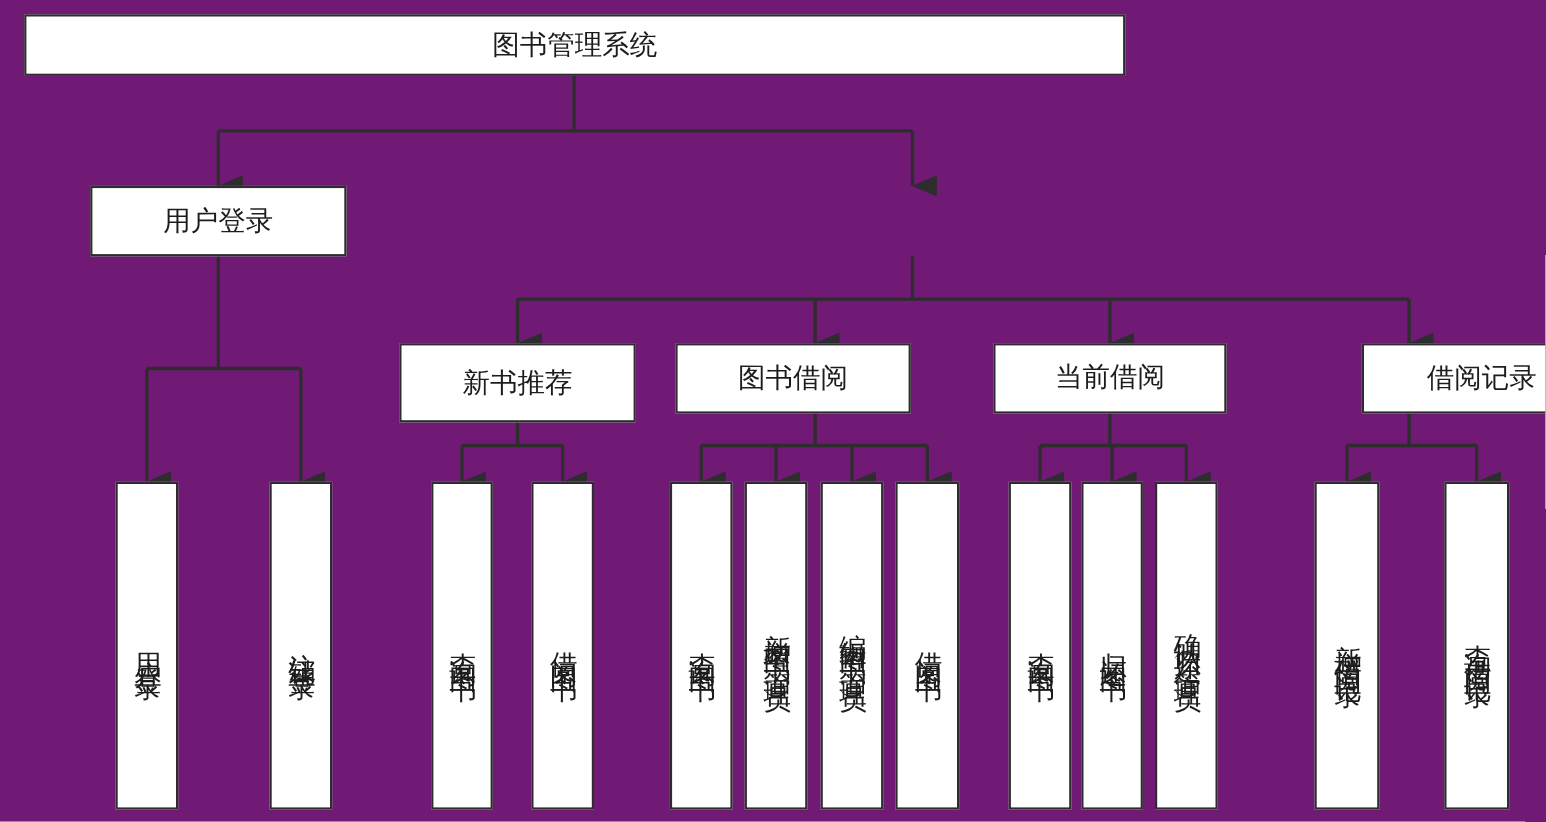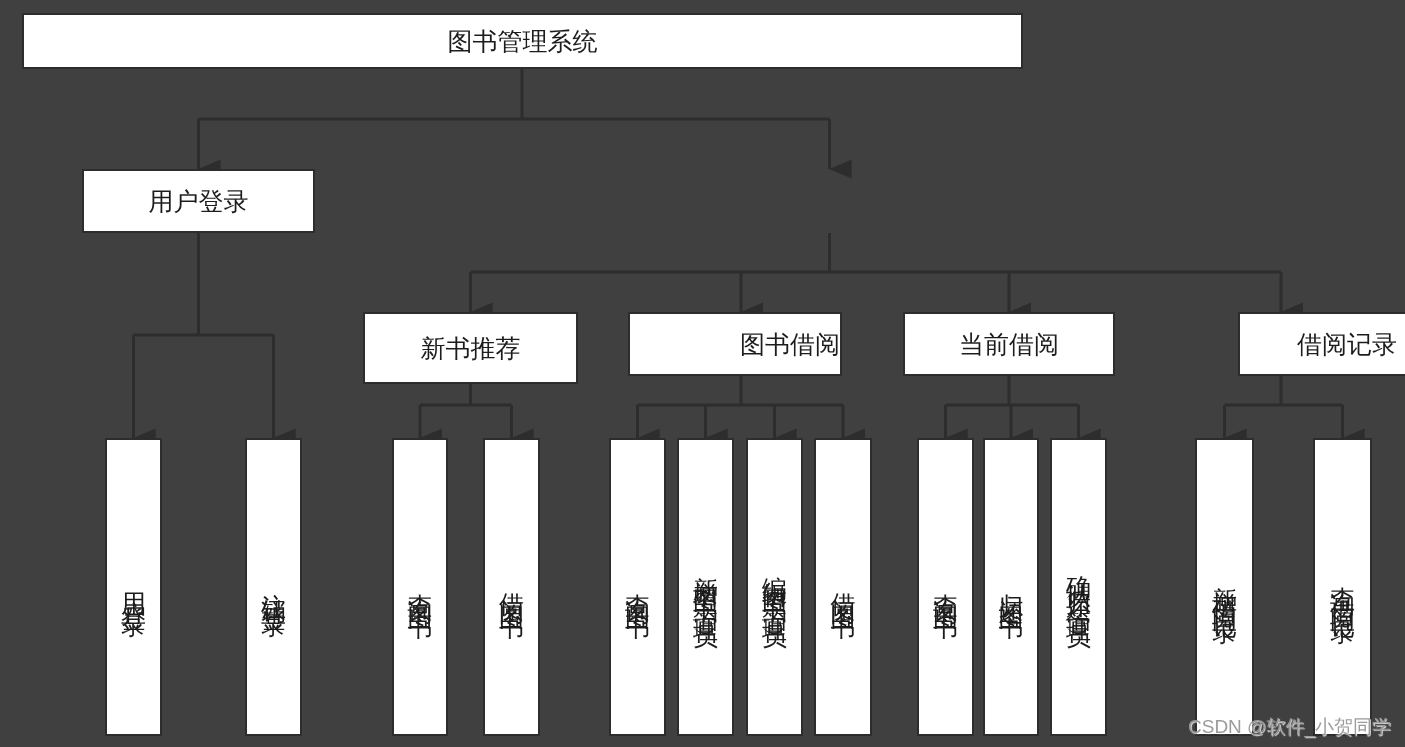--- a/index.html
+++ b/index.html
@@ -5,21 +5,21 @@
   html, body {
     margin: 0;
     padding: 0;
     background: #ffffff;
     font-family: "Liberation Sans", sans-serif;
   }
   #canvas {
     position: relative;
     width: 1405px;
     height: 747px;
-    background: #404040;
+    background: #701a75;
     overflow: hidden;
   }
   #connectors {
     position: absolute;
     left: 0;
     top: 0;
     z-index: 1;
   }
   .box {
     position: absolute;
@@ -104,24 +104,24 @@
     <span class="label">图书管理系统</span>
   </div>
 
   <div class="box hbox" style="left:82px; top:169px; width:233px; height:64px;">
     <span class="label">用户登录</span>
   </div>
 
   <div class="box hbox" style="left:363px; top:312px; width:215px; height:72px;">
     <span class="label">新书推荐</span>
   </div>
-  <div class="box hbox" style="left:628px; top:312px; width:214px; height:64px;justify-content:flex-end;">
+  <div class="box hbox" style="left:614px; top:312px; width:214px; height:64px;">
     <span class="label">图书借阅</span>
   </div>
-  <div class="box hbox" style="left:903px; top:312px; width:212px; height:64px;">
+  <div class="box hbox" style="left:903px; top:312px; width:212px; height:64px;font-family:Liberation Serif, serif;">
     <span class="label">当前借阅</span>
   </div>
   <div class="box hbox" style="left:1238px; top:312px; width:218px; height:64px;">
     <span class="label">借阅记录</span>
   </div>
 
   <div class="box vbox" style="left:105px; top:438px; width:57px; height:298px;">
     <span class="label">用户登录</span>
   </div>
   <div class="box vbox" style="left:245px; top:438px; width:57px; height:298px;">
@@ -158,15 +158,14 @@
     <span class="label">确认归还（管理员）</span>
   </div>
 
   <div class="box vbox" style="left:1195px; top:438px; width:59px; height:298px;">
     <span class="label">新增借阅记录</span>
   </div>
   <div class="box vbox" style="left:1313px; top:438px; width:59px; height:298px;">
     <span class="label">查询借阅记录</span>
   </div>
 
-  <div id="watermark">CSDN @软件_小贺同学</div>
 
 </div>
 
 </body></html>

